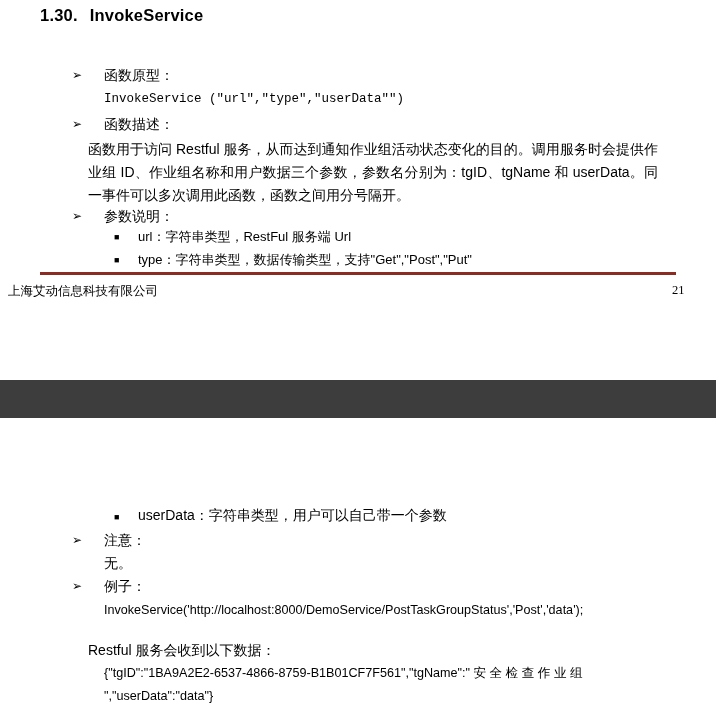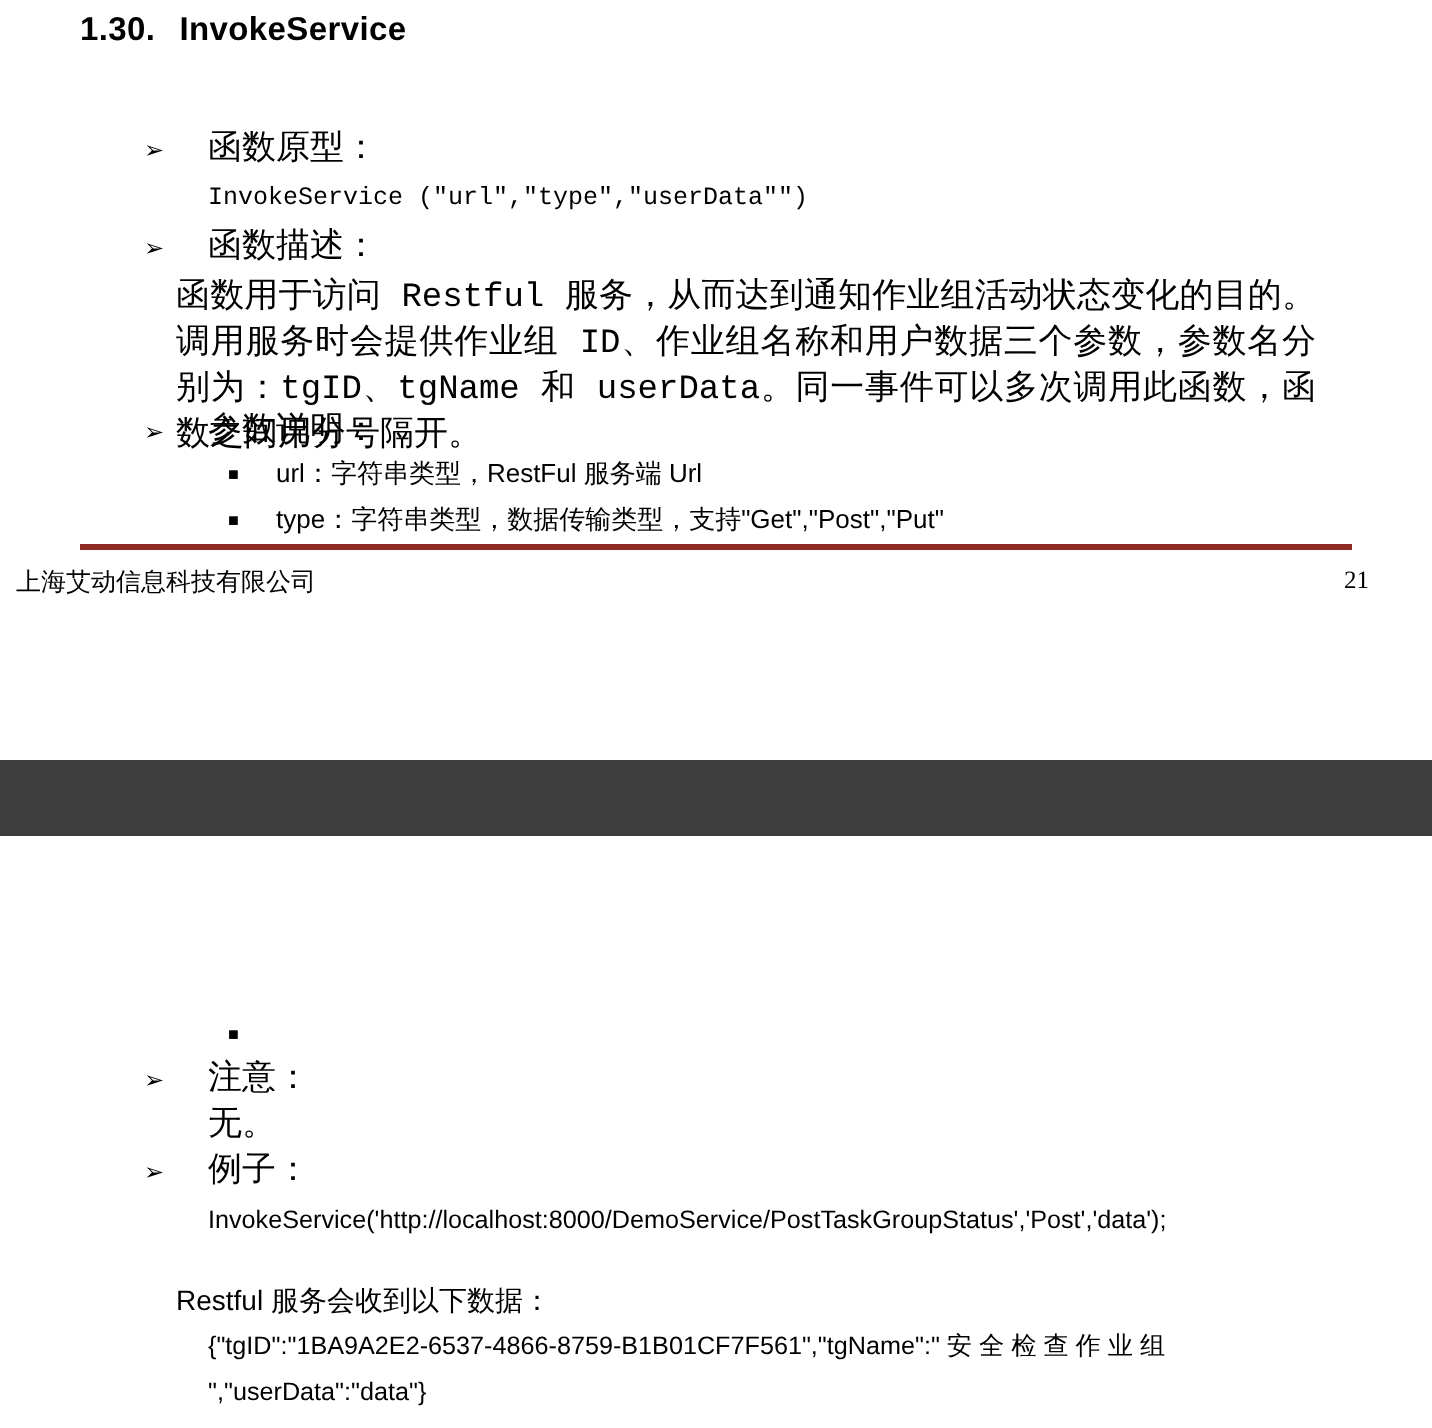--- a/index.html
+++ b/index.html
@@ -51,22 +51,22 @@
     color: #000;
   }
   .square-marker {
     position: absolute;
     font-size: 9px;
     line-height: 9px;
     color: #000;
   }
   .text-line {
     position: absolute;
-    font-family: Liberation Mono, monospace;
-    font-size: 17px;
+    font-family: Liberation Sans, sans-serif;
+    font-size: 14px;
     line-height: 19px;
     white-space: pre;
     color: #000;
   }
   .text-line.sans {
     font-family: "Liberation Sans", sans-serif;
     font-size: 13px;
   }
   .text-line.mono {
     font-family: "Liberation Mono", monospace;
@@ -136,20 +136,21 @@
   <div class="rule"></div>
   <span class="footer-left">上海艾动信息科技有限公司</span>
   <span class="footer-right">21</span>
 </div>
 
 <div class="page-gap"></div>
 
 <div class="page page-2">
 
   <span class="square-marker" style="left:114px; top:95px;">■</span>
+  <span class="text-line" style="left:138px; top:88px;">userData：字符串类型，用户可以自己带一个参数</span>
 
   <span class="arrow-marker" style="left:72px; top:115px;">➢</span>
   <span class="text-line" style="left:104px; top:113px;">注意：</span>
   <span class="text-line" style="left:104px; top:136px;">无。</span>
 
   <span class="arrow-marker" style="left:72px; top:161px;">➢</span>
   <span class="text-line" style="left:104px; top:159px;">例子：</span>
 
   <span class="text-line sans" style="left:104px; top:183px; font-size:12.6px;">InvokeService('http://localhost:8000/DemoService/PostTaskGroupStatus','Post','data');</span>
 

